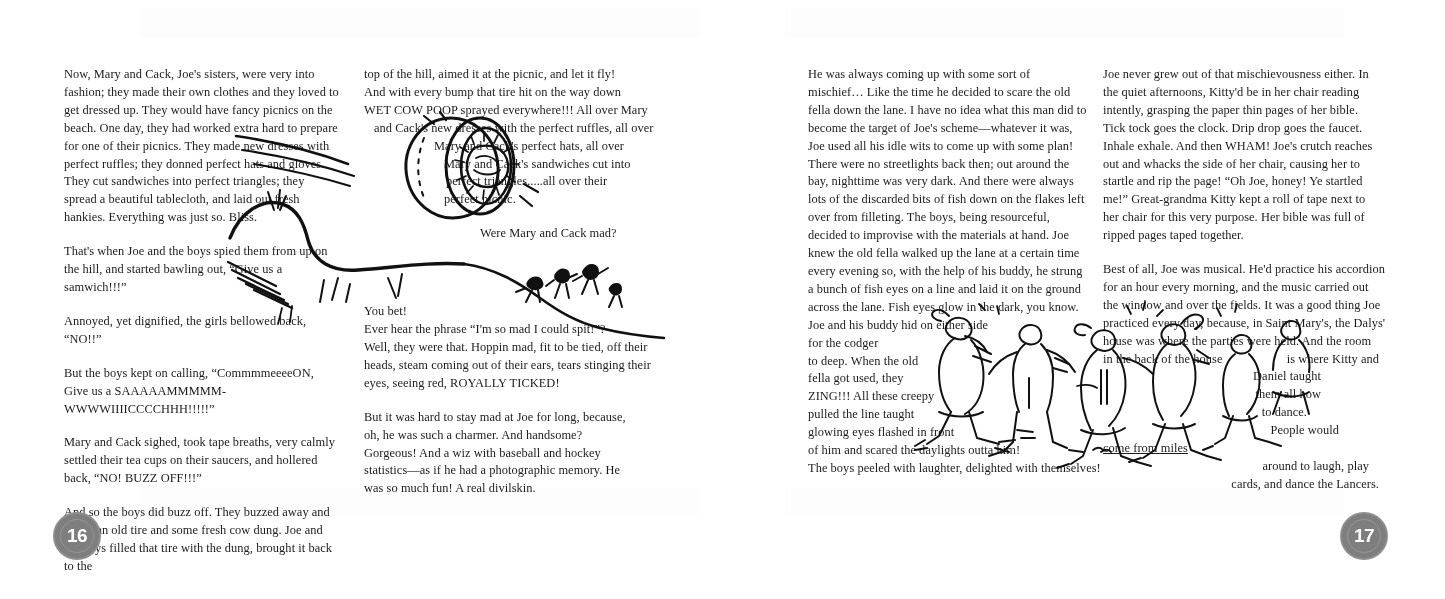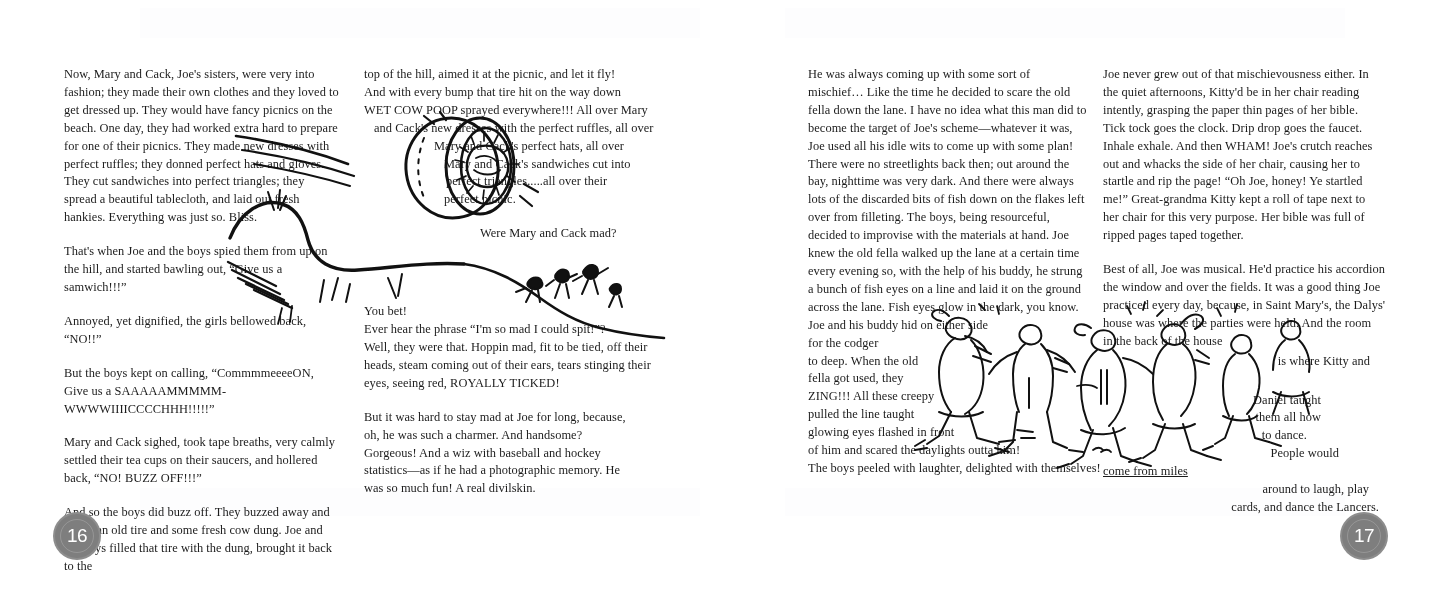--- a/index.html
+++ b/index.html
@@ -53,37 +53,36 @@
   #col1 { left: 64px;   top: 66px;  width: 276px; }
   #col2 { left: 364px;  top: 66px;  width: 272px; }
   #col3 { left: 808px;  top: 66px;  width: 280px; }
   #col4 { left: 1103px; top: 66px;  width: 276px; }
   .indent-1 { padding-left: 10px; }
 
   .line { display: block; white-space: nowrap; }
   .narrow-right-wide {
     width: 276px;
     text-align: right;
-    margin-top: 41px;
   }
 
   
   .page-num {
     position: absolute;
     width: 44px;
     height: 44px;
     border-radius: 50%;
     background: #7e7e7e;
     box-shadow: 0 0 0 2px #8d8d8d;
     display: flex;
     align-items: center;
     justify-content: center;
     color: #ffffff;
     font-family: "Liberation Sans", sans-serif;
-    font-weight: 400;
+    font-weight: 700;
     font-size: 19px;
     letter-spacing: -0.5px;
   }
   .page-num .inner-ring {
     position: absolute;
     inset: 5px;
     border-radius: 50%;
     border: 1px solid rgba(255,255,255,0.18);
   }
   .page-num span { position: relative; z-index: 2; }
@@ -234,27 +233,28 @@
         <span class="line">glowing eyes flashed in front</span>
         <span class="line">of him and scared the daylights outta him!</span>
         <span class="line">The boys peeled with laughter, delighted with themselves!</span>
       </div>
     </div>
 
     <div class="col" id="col4" style="left:358px;">
       <p>Joe never grew out of that mischievousness either. In the quiet afternoons, Kitty'd be in her chair reading intently, grasping the paper thin pages of her bible. Tick tock goes the clock. Drip drop goes the faucet. Inhale exhale. And then WHAM! Joe's crutch reaches out and whacks the side of her chair, causing her to startle and rip the page! “Oh Joe, honey! Ye startled me!” Great-grandma Kitty kept a roll of tape next to her chair for this very purpose. Her bible was full of ripped pages taped together.</p>
       <div>
         <span class="line">Best of all, Joe was musical. He'd practice his accordion</span>
+        <span class="line">for an hour every morning, and the music carried out</span>
         <span class="line">the window and over the fields. It was a good thing Joe</span>
         <span class="line">practiced every day, because, in Saint Mary's, the Dalys'</span>
         <span class="line">house was where the parties were held. And the room</span>
       </div>
       <div class="line" style="position:relative; height:17.9px;">
         <span style="position:absolute; left:0;">in the back of the house</span>
-        <span style="position:absolute; right:9px;margin-top:20px;">is where Kitty and</span>
+        <span style="position:absolute; right:0;">is where Kitty and</span>
       </div>
       <div class="narrow-right-wide">
         <span class="line" style="display:block; text-align:right; padding-right:58px;">Daniel taught</span>
         <span class="line" style="display:block; text-align:right; padding-right:58px;">them all how</span>
         <span class="line" style="display:block; text-align:right; padding-right:72px;">to dance.</span>
         <span class="line" style="display:block; text-align:right; padding-right:40px;">People would</span>
         <span class="line" style="display:block; text-align:left; padding-right:28px;text-decoration:underline;">come from miles</span>
         <span class="line" style="display:block; text-align:right; padding-right:10px;">around to laugh, play</span>
         <span class="line" style="display:block; text-align:right; padding-right:0px;">cards, and dance the Lancers.</span>
       </div>

